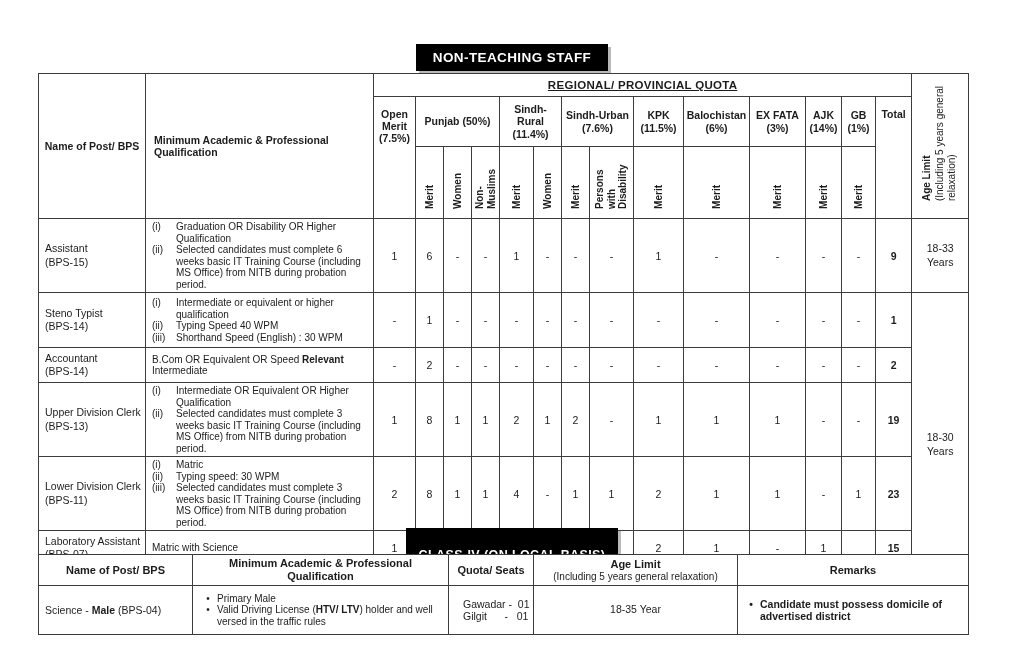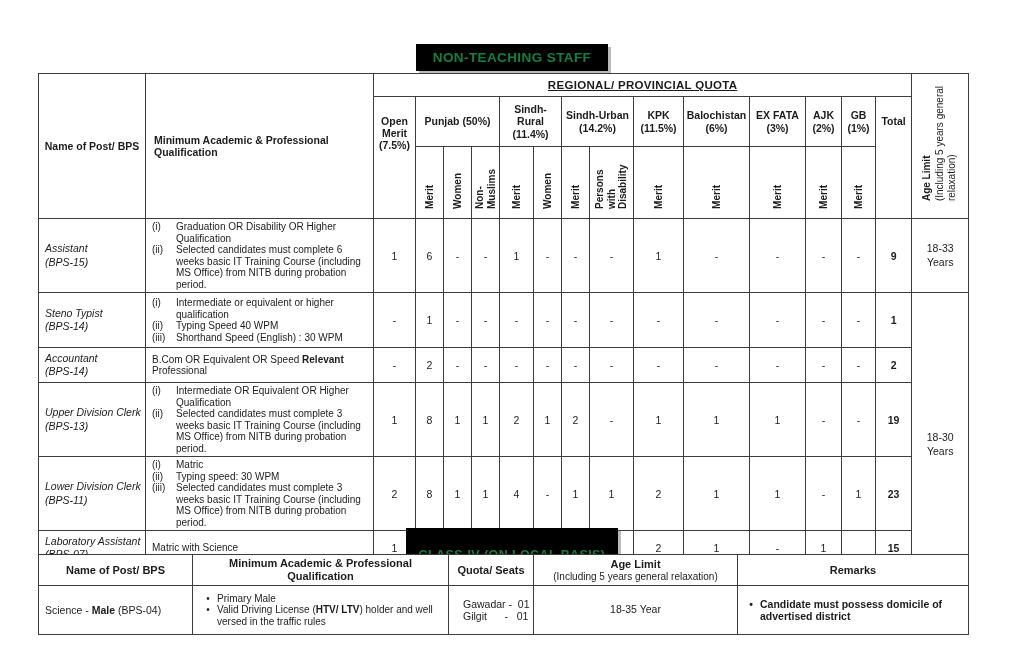--- a/index.html
+++ b/index.html
@@ -1,50 +1,50 @@
 <!DOCTYPE html>
 <html><head>
 <meta charset="utf-8">
 <style>
   html,body{margin:0;padding:0;background:#fff;}
   .page{position:relative;width:1024px;height:670px;background:#ffffff;overflow:hidden;
         font-family:"Liberation Sans","DejaVu Sans",sans-serif;color:#1c1c1c;}
   .center-strip{position:absolute;left:0;right:0;text-align:center;}
-  .black-box{display:inline-block;background:#000;color:#15803d;font-weight:bold;
+  .black-box{display:inline-block;background:#000;color:#ffffff;font-weight:bold;
              font-size:13.5px;letter-spacing:.4px;padding:5px 16px;border:1px solid #000;
              box-shadow:3px 3px 0 #b9b9b9;}
   table{border-collapse:collapse;table-layout:fixed;}
   .main,.cls4{position:absolute;left:38px;width:930px;background:#fff;}
   .main{top:73px;}
   .cls4{top:554px;}
   td{border:1px solid #3c3c3c;overflow:hidden;}
   .main{border:1.5px solid #222;}
   .cls4{border:1.5px solid #222;}
 
   
   .h{font-weight:bold;text-align:center;vertical-align:middle;font-size:10.5px;line-height:1.15;padding:2px;}
   .quota-title{font-weight:bold;text-align:center;font-size:11.5px;height:20px;padding:1px;}
   .quota-title .u{text-decoration:underline;letter-spacing:.3px;}
   .hB td{height:45px;}
   .hC td{height:62px;}
-  .top-h{vertical-align:top;padding-top:18px;}
+  .top-h{vertical-align:top;padding-top:11px;}
 
   
   .vcell{vertical-align:bottom;text-align:center;padding:0 0 5px 0;}
   .vtext{writing-mode:vertical-rl;transform:rotate(180deg);display:inline-block;
          font-weight:bold;font-size:10px;line-height:1.15;white-space:pre-line;text-align:left;}
   .age-h{vertical-align:middle;text-align:center;padding:2px;}
   .age-v{writing-mode:vertical-rl;transform:rotate(180deg);display:inline-block;
          font-size:10px;line-height:1.25;text-align:left;}
   .age-v span{display:block;white-space:pre-line;}
   .age-v .b{font-weight:bold;}
 
   
   .name-c{font-size:10.5px;vertical-align:middle;padding:2px 3px 2px 6px;}
-  .prewrap{white-space:pre-line;line-height:1.25;font-style:italic;}
+  .prewrap{white-space:pre-line;line-height:1.25;}
   .qual-c{font-size:10px;line-height:1.15;vertical-align:middle;padding:2px 4px 2px 6px;}
   .qitem{display:flex;}
   .qnum{width:24px;flex:none;}
   .qtext{flex:1;}
   .num{text-align:center;vertical-align:middle;font-size:10.5px;padding:0;}
   .tot{font-weight:bold;}
   .age-c{text-align:center;vertical-align:middle;font-size:10.5px;line-height:1.3;padding:1px;}
   .r0 td{height:62px;} .r1 td{height:50px;} .r2 td{height:30px;} .r3 td{height:62px;}
   .r4 td{height:62px;} .r5 td{height:30px;} .r6 td{height:27px;}
   .nl{display:block;}
@@ -98,25 +98,25 @@
         <div class="age-v">
           <span class="b">Age Limit</span><span>(Including 5 years general
 relaxation)</span>
         </div>
       </td>
     </tr>
     <tr class="hB">
       <td rowspan="2" class="h top-h">Open Merit (7.5%)</td>
       <td colspan="3" class="h">Punjab (50%)</td>
       <td colspan="2" class="h">Sindh-Rural (11.4%)</td>
-      <td colspan="2" class="h">Sindh-Urban (14.2%)</td>
+      <td colspan="2" class="h">Sindh-Urban (7.6%)</td>
       <td class="h">KPK (11.5%)</td>
       <td class="h">Balochistan (6%)</td>
       <td class="h">EX FATA (3%)</td>
-      <td class="h">AJK (2%)</td>
+      <td class="h">AJK (14%)</td>
       <td class="h">GB (1%)</td>
       <td rowspan="2" class="h top-h">Total</td>
     </tr>
     <tr class="hC">
       <td class="vcell"><div class="vtext">Merit</div></td>
       <td class="vcell"><div class="vtext">Women</div></td>
       <td class="vcell"><div class="vtext">Non-Muslims</div></td>
       <td class="vcell"><div class="vtext">Merit</div></td>
       <td class="vcell"><div class="vtext">Women</div></td>
       <td class="vcell"><div class="vtext">Merit</div></td>
@@ -195,21 +195,21 @@
       <td class="num">-</td>
       <td class="num tot">1</td>
       <td rowspan="6" class="age-c">18-30 Years</td>
     </tr>
 
     <tr class="r2">
       <td class="name-c">
             <div class="prewrap">Accountant
 (BPS-14)</div>
           </td>
-      <td class="qual-c"><span>B.Com OR Equivalent OR Speed </span><b>Relevant</b><span> Professional</span></td>
+      <td class="qual-c"><span>B.Com OR Equivalent OR Speed </span><b>Relevant</b><span> Intermediate</span></td>
       <td class="num">-</td>
       <td class="num">2</td>
       <td class="num">-</td>
       <td class="num">-</td>
       <td class="num">-</td>
       <td class="num">-</td>
       <td class="num">-</td>
       <td class="num">-</td>
       <td class="num">-</td>
       <td class="num">-</td>

